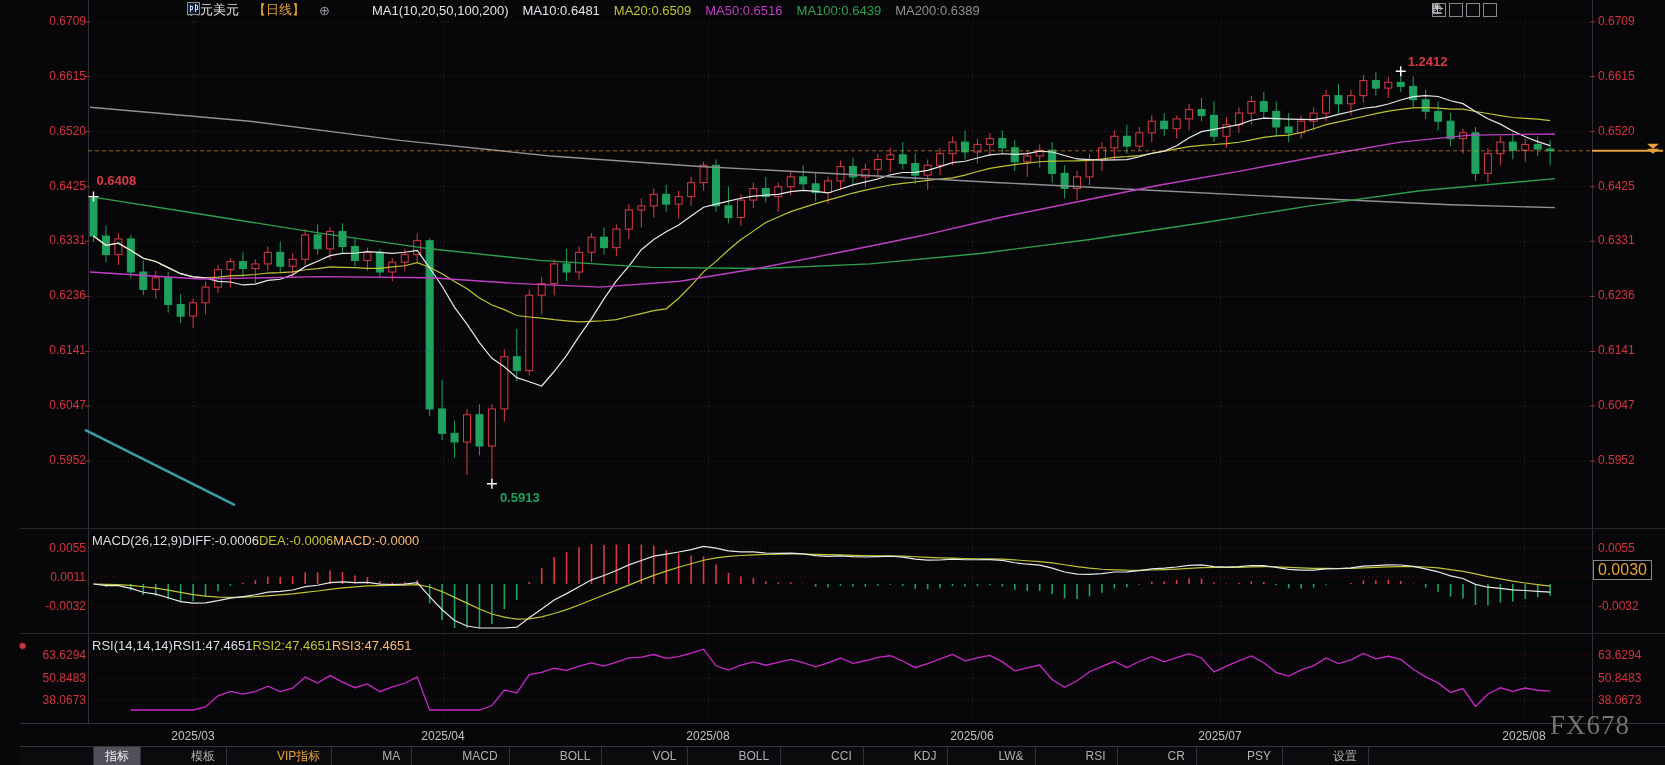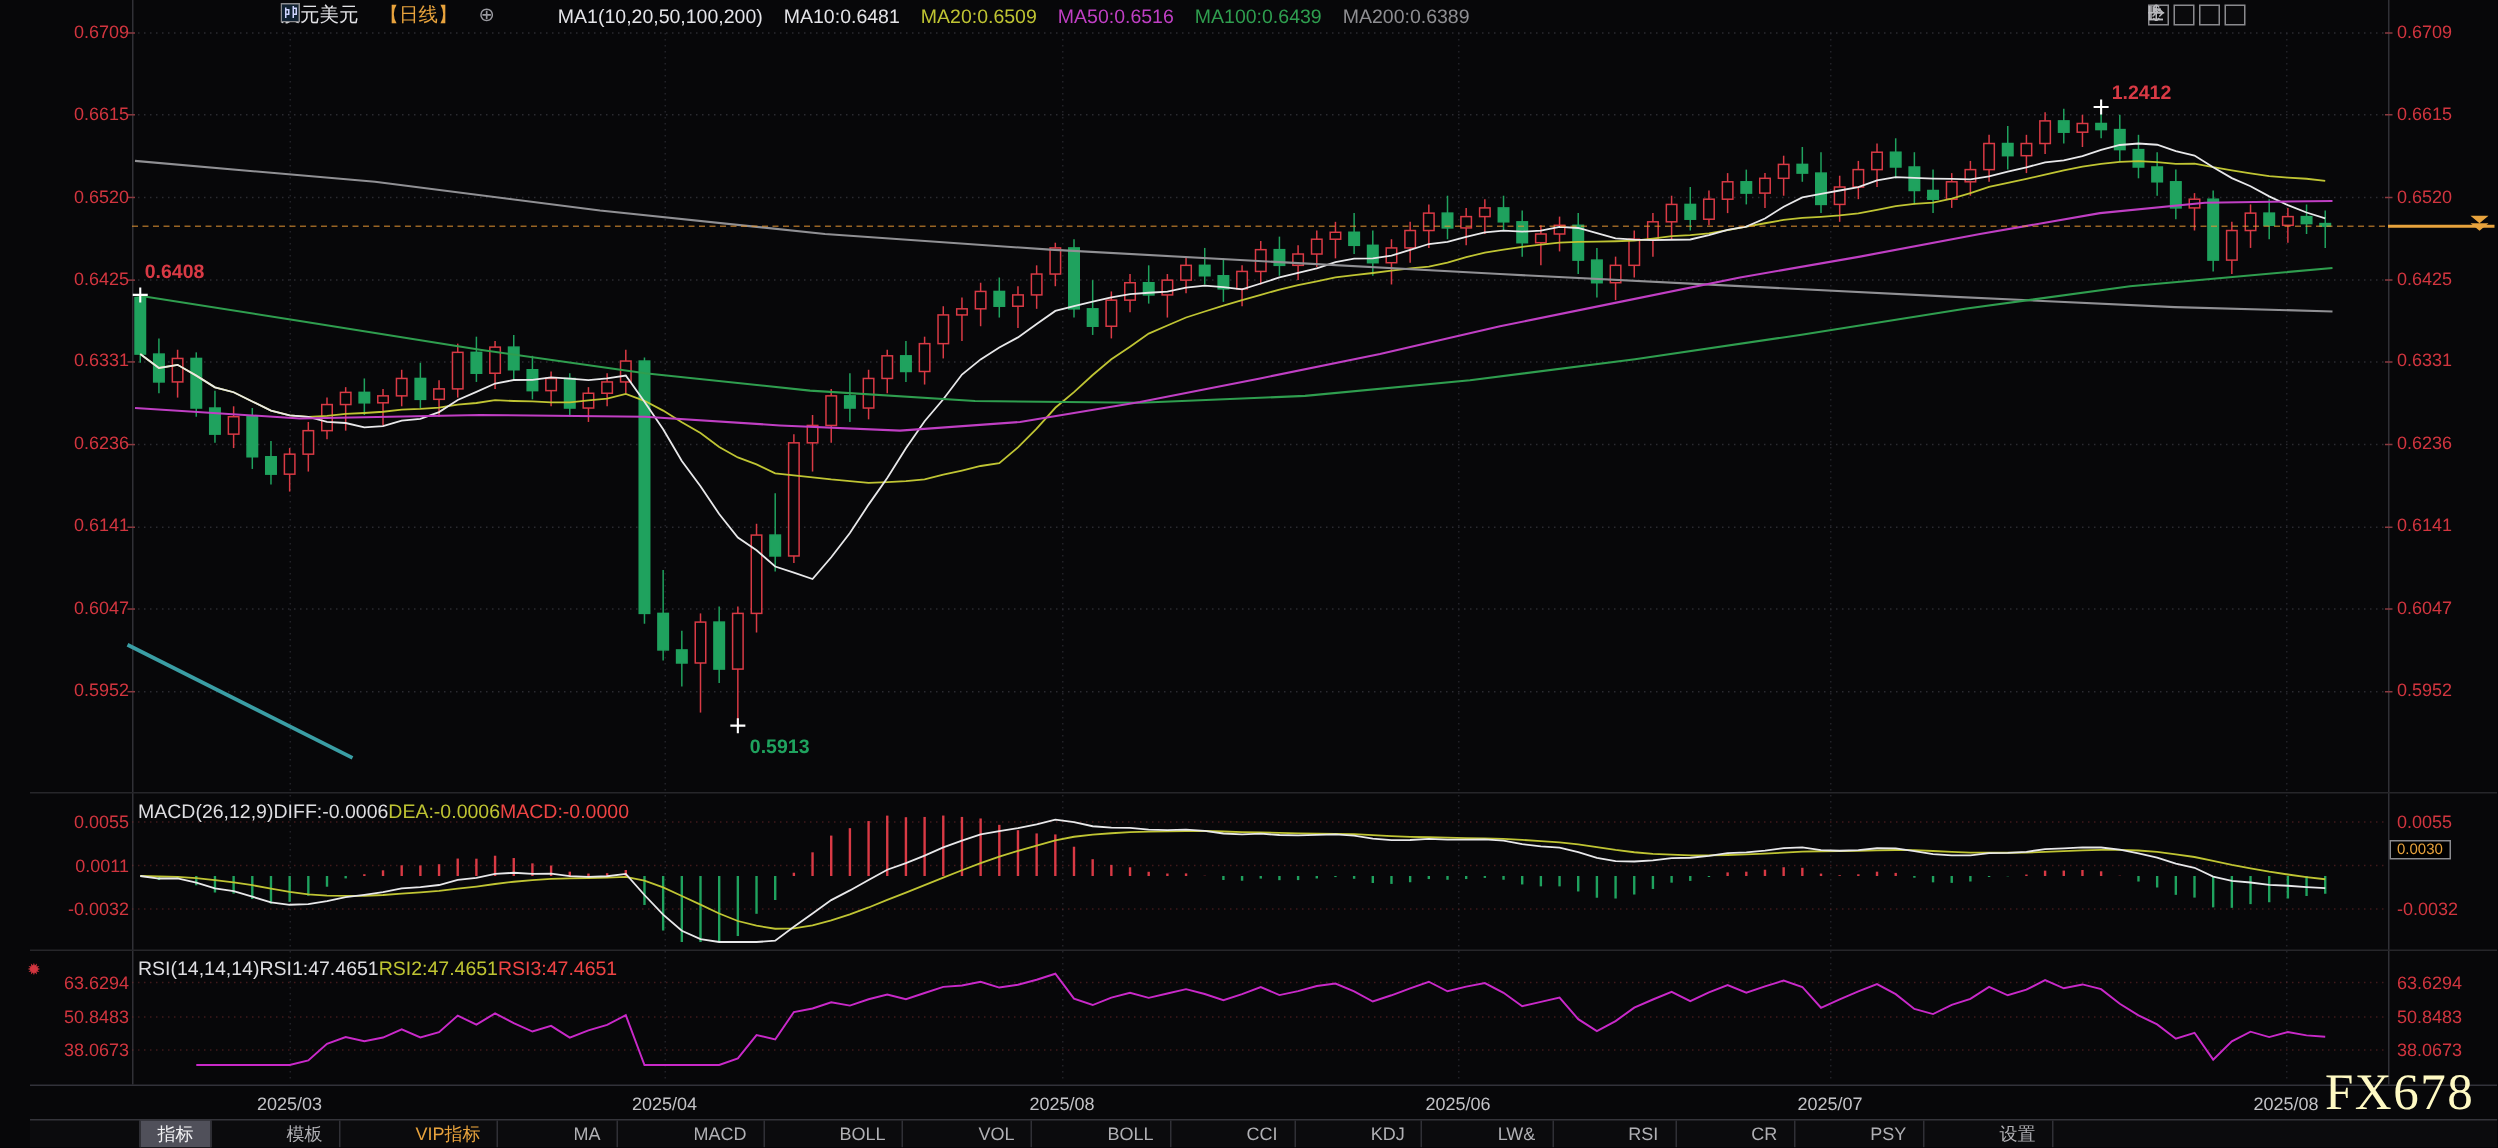--- a/index.html
+++ b/index.html
@@ -25,35 +25,35 @@
   #main-header .per{color:var(--orange);}
   #main-header .w{color:var(--white);} #main-header .y{color:var(--yellow);}
   #main-header .m{color:var(--magenta);} #main-header .g{color:var(--green);} #main-header .gr{color:#8e8e92;}
   .hdr-ico{display:inline-flex;align-items:center;color:#9a9aa0;}
   #tr-icons{position:absolute;left:1432px;top:3px;display:flex;gap:3px;z-index:4;}
   .tool-ico{width:14px;height:14px;border:1px solid #8a8a8e;display:flex;align-items:center;
     justify-content:center;cursor:pointer;background:#0a0a0c;}
   #macd-header,#rsi-header{position:absolute;left:92px;display:flex;font-size:13px;
     z-index:4;white-space:nowrap;}
   #macd-header{top:533px;} #rsi-header{top:638px;}
-  .ind-w{color:#dedee2;} .ind-y{color:var(--yellow);} .ind-m{color:#ef4444;text-align:right;}
+  .ind-w{color:#dedee2;} .ind-y{color:var(--yellow);} .ind-m{color:#fdba74;text-align:right;}
   #axis-row{position:absolute;left:0;top:723px;width:1665px;height:23px;z-index:3;}
   .month-lbl{position:absolute;top:729px;width:70px;margin-left:-35px;text-align:center;
     font-size:12px;color:var(--txt);z-index:3;}
   #toolbar{position:absolute;left:20px;top:746px;width:1645px;height:19px;background:#0b0b0d;
     border-top:1px solid #34343a;display:flex;align-items:stretch;padding-left:34px;z-index:4;}
   .tb-item{display:flex;align-items:center;padding:0 11px;font-size:12px;color:#b0b0b4;
     border-right:1px solid #303036;cursor:pointer;white-space:nowrap;margin-left:39px;}
   .tb-item:first-child{border-left:1px solid #303036;}
   .tb-item.active{background:#50505a;color:#f2f2f4;}
   .tb-item.vip{color:var(--orange);}
   #watermark{position:absolute;left:1550px;top:710px;font-family:"Liberation Serif","DejaVu Serif",serif;
-    font-size:34px;color:#fef9c3;z-index:6;letter-spacing:1px;pointer-events:none;}
+    font-size:27px;color:#737373;z-index:6;letter-spacing:1px;pointer-events:none;}
   #macd-box-lbl{position:absolute;left:1593px;top:560px;border:1px solid #8a8a8e;background:#000;
-    color:var(--orange);font-size:10px;padding:0 4px;z-index:4;}
+    color:var(--orange);font-size:16px;padding:0 4px;z-index:4;}
   #rsi-gear{position:absolute;left:18px;top:640px;color:var(--red);font-size:11px;z-index:4;cursor:pointer;}
   .annot{position:absolute;z-index:4;font-size:13px;font-weight:bold;white-space:nowrap;}
 </style>
 </head>
 <body>
 <div id="app">
 
 
   <svg id="chart-svg" width="1665" height="765">
       <line x1="88.5" y1="0" x2="88.5" y2="723" stroke="#303036"></line>

